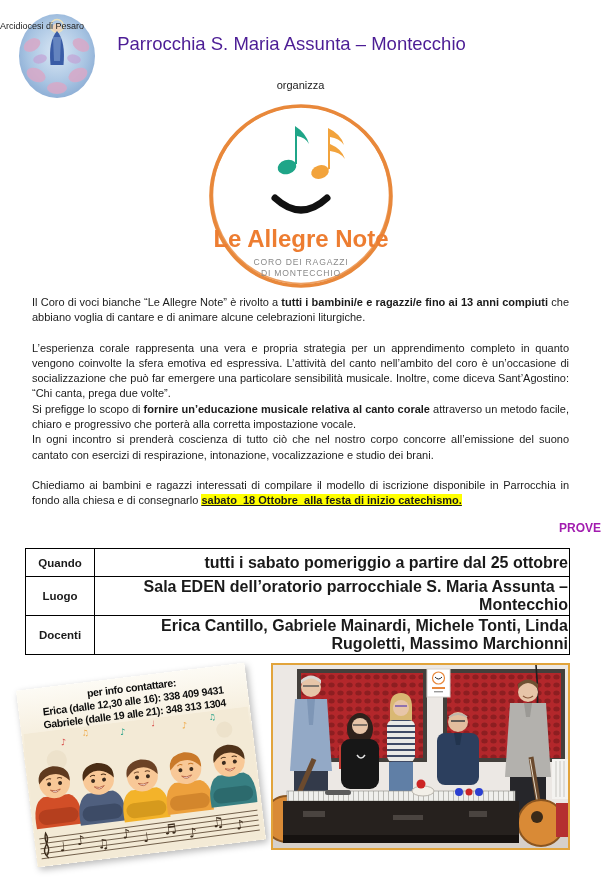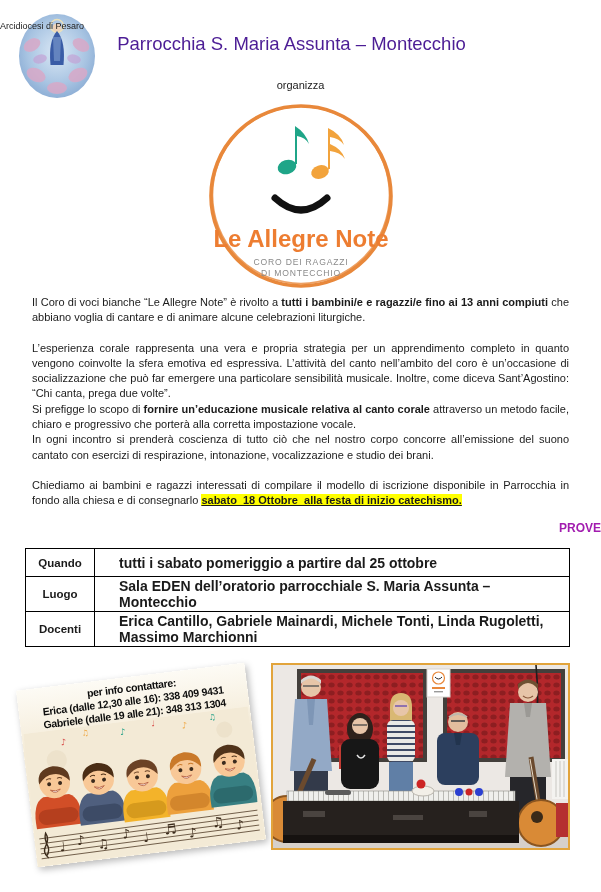--- a/index.html
+++ b/index.html
@@ -20,21 +20,21 @@
   .bodytext{position:absolute;left:32px;top:295px;width:537px;font-size:11px;line-height:15.3px;text-align:justify;color:#1b1b1b;}
   .bodytext p{margin:0;}
   .bodytext p.gap{margin-bottom:15px;}
   .bodytext b{font-weight:700;}
   .hl{background:#ffff00;font-weight:700;text-decoration:underline;white-space:pre-wrap;margin-top:8px;}
   
   .prove{position:absolute;left:0;right:0;top:521px;text-align:right;font-weight:700;font-size:12px;color:#a21caf;}
   table.rehearsal{position:absolute;left:25px;top:540px;width:545px;border-collapse:collapse;table-layout:fixed;margin-top:8px;}
   table.rehearsal td{border:1.6px solid #000;font-weight:700;height:25px;vertical-align:middle;}
   td.lbl{width:66px;text-align:center;font-size:11.5px;}
-  td.val{padding-left:24px;font-size:14px;}
+  td.val{padding-left:24px;font-size:16px;text-align:right;}
   
   .contact-card{
     position:absolute;left:26px;top:676px;width:230px;height:178px;
     transform:rotate(-7deg);transform-origin:50% 50%;
     background:linear-gradient(#fdfbf5, #f4ebd7 35%);
     box-shadow:2px 3px 7px rgba(0,0,0,0.28);
   }
   .contact-lines{padding-top:5px;}
   .contact-line{font-weight:700;font-size:10.5px;letter-spacing:-0.3px;line-height:13px;text-align:center;color:#0d0d0d;white-space:nowrap;}
   .boys-illu{position:absolute;left:2px;top:44px;width:226px;height:132px;}

